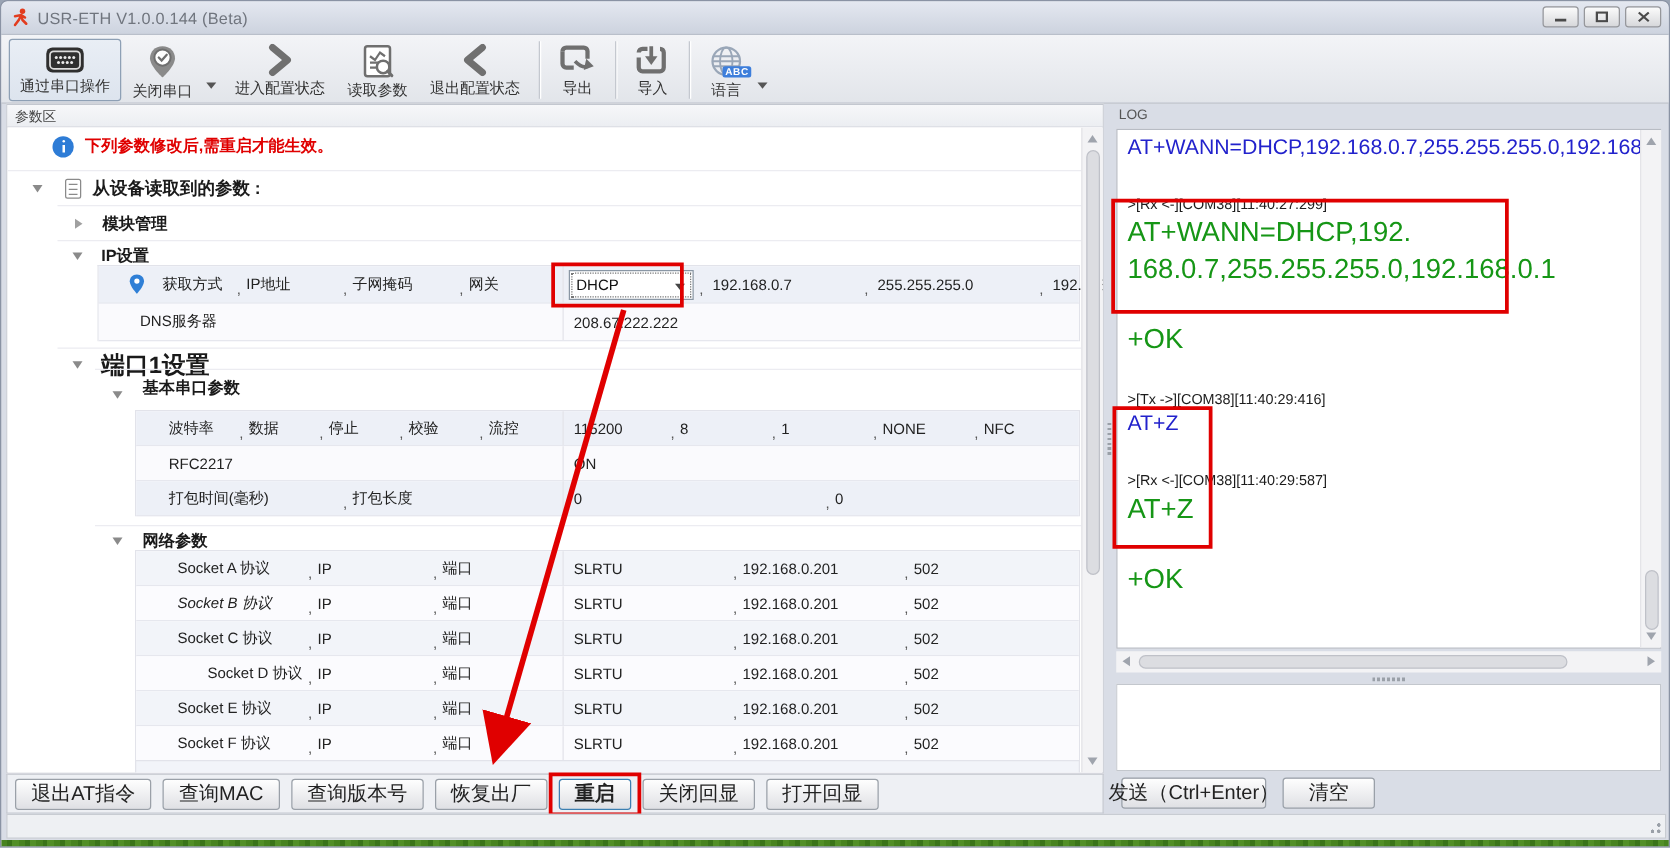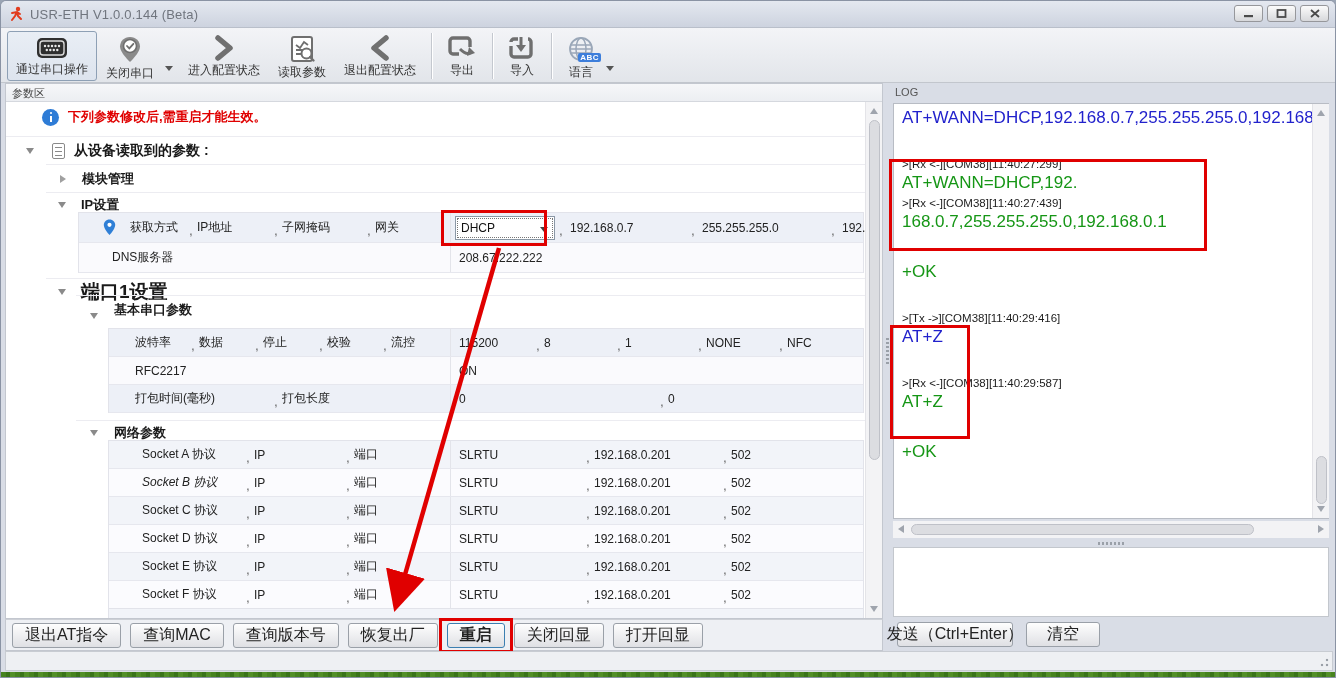--- a/index.html
+++ b/index.html
@@ -99,21 +99,21 @@
   .vthumb { position:absolute; left:2.5px; width:11px; background:#dcdde1; border:1px solid #bfc1c8; border-radius:6px; }
 
   
   .log-panel { position:absolute; left:890px; top:82px; width:442px; height:568px; }
   .log-title { font-size:11px; color:#555; padding:3px 0 2px 4px; }
   .log-view { position:absolute; left:2px; top:20px; width:436px; height:416px; background:#fff;
     border:1px solid #b8bcc4; overflow:hidden; padding:4px 20px 0 8px; }
   .log-line { white-space:nowrap; }
   .log-line.big { font-size:17px; }
   .log-line.blue { color:#2222cc; font-size:17px; margin-top:3px; }
-  .log-line.green { color:#169616; font-size:17px; margin-top:3px; }
+  .log-line.green { color:#169616; font-size:22px; margin-top:3px; }
   .log-line.meta { color:#1c1c1c; font-size:11.5px; margin-top:4px; }
   .log-line.gap { margin-top:30px; }
   .log-line.big.blue { margin-top:0; }
 
   .hscroll { position:absolute; left:2px; top:438px; width:436px; height:17px; background:#f3f3f5; }
   .hscroll .lf, .hscroll .rt { position:absolute; top:4px; width:0; height:0;
     border-top:4.5px solid transparent; border-bottom:4.5px solid transparent; }
   .hscroll .lf { left:5px; border-right:6px solid #9fa4ad; }
   .hscroll .rt { right:5px; border-left:6px solid #9fa4ad; }
   .hthumb { position:absolute; left:18px; top:2.5px; width:343px; height:11px;
@@ -448,21 +448,21 @@
           <div class="valcell" style="padding-left:8px;">
             <span class="cw" style="width:123px;">SLRTU</span>
             <span class="cm">,</span>
             <span class="cw" style="width:125px;">192.168.0.201</span>
             <span class="cm">,</span>
             <span class="cw">502</span>
           </div>
         </div>
           <div class="prow h28 sock-row">
           <div class="lblcell" style="width:341px; padding-left:33px;">
-            <span class="cw" style="width:100px;">Socket D 协议</span>
+            <span class="cw" style="width:100px;text-align:right;">Socket D 协议</span>
             <span class="cm">,</span>
             <span class="cw" style="width:88px;">IP</span>
             <span class="cm">,</span>
             <span class="cw">端口</span>
           </div>
           <div class="valcell" style="padding-left:8px;">
             <span class="cw" style="width:123px;">SLRTU</span>
             <span class="cm">,</span>
             <span class="cw" style="width:125px;">192.168.0.201</span>
             <span class="cm">,</span>
@@ -527,21 +527,20 @@
       <div class="dots-v"></div>
     </div>
 
   <div class="log-panel">
     <div class="log-title">LOG</div>
     <div class="log-view">
 
     <div class="log-line blue big">AT+WANN=DHCP,192.168.0.7,255.255.255.0,192.168.0</div>
         <div class="log-line meta gap">&gt;[Rx &lt;-][COM38][11:40:27:299]</div>
         <div class="log-line green">AT+WANN=DHCP,192.</div>
-        <div class="log-line meta">&gt;[Rx &lt;-][COM38][11:40:27:439]</div>
         <div class="log-line green">168.0.7,255.255.255.0,192.168.0.1</div>
         <div class="log-line green gap">+OK</div>
         <div class="log-line meta gap">&gt;[Tx -&gt;][COM38][11:40:29:416]</div>
         <div class="log-line blue">AT+Z</div>
         <div class="log-line meta gap">&gt;[Rx &lt;-][COM38][11:40:29:587]</div>
         <div class="log-line green">AT+Z</div>
         <div class="log-line green gap">+OK</div>
       </div>
     <div class="vscroll" style="left:421px; top:21px; height:414px; bottom:auto;">
       <span class="up"></span>

